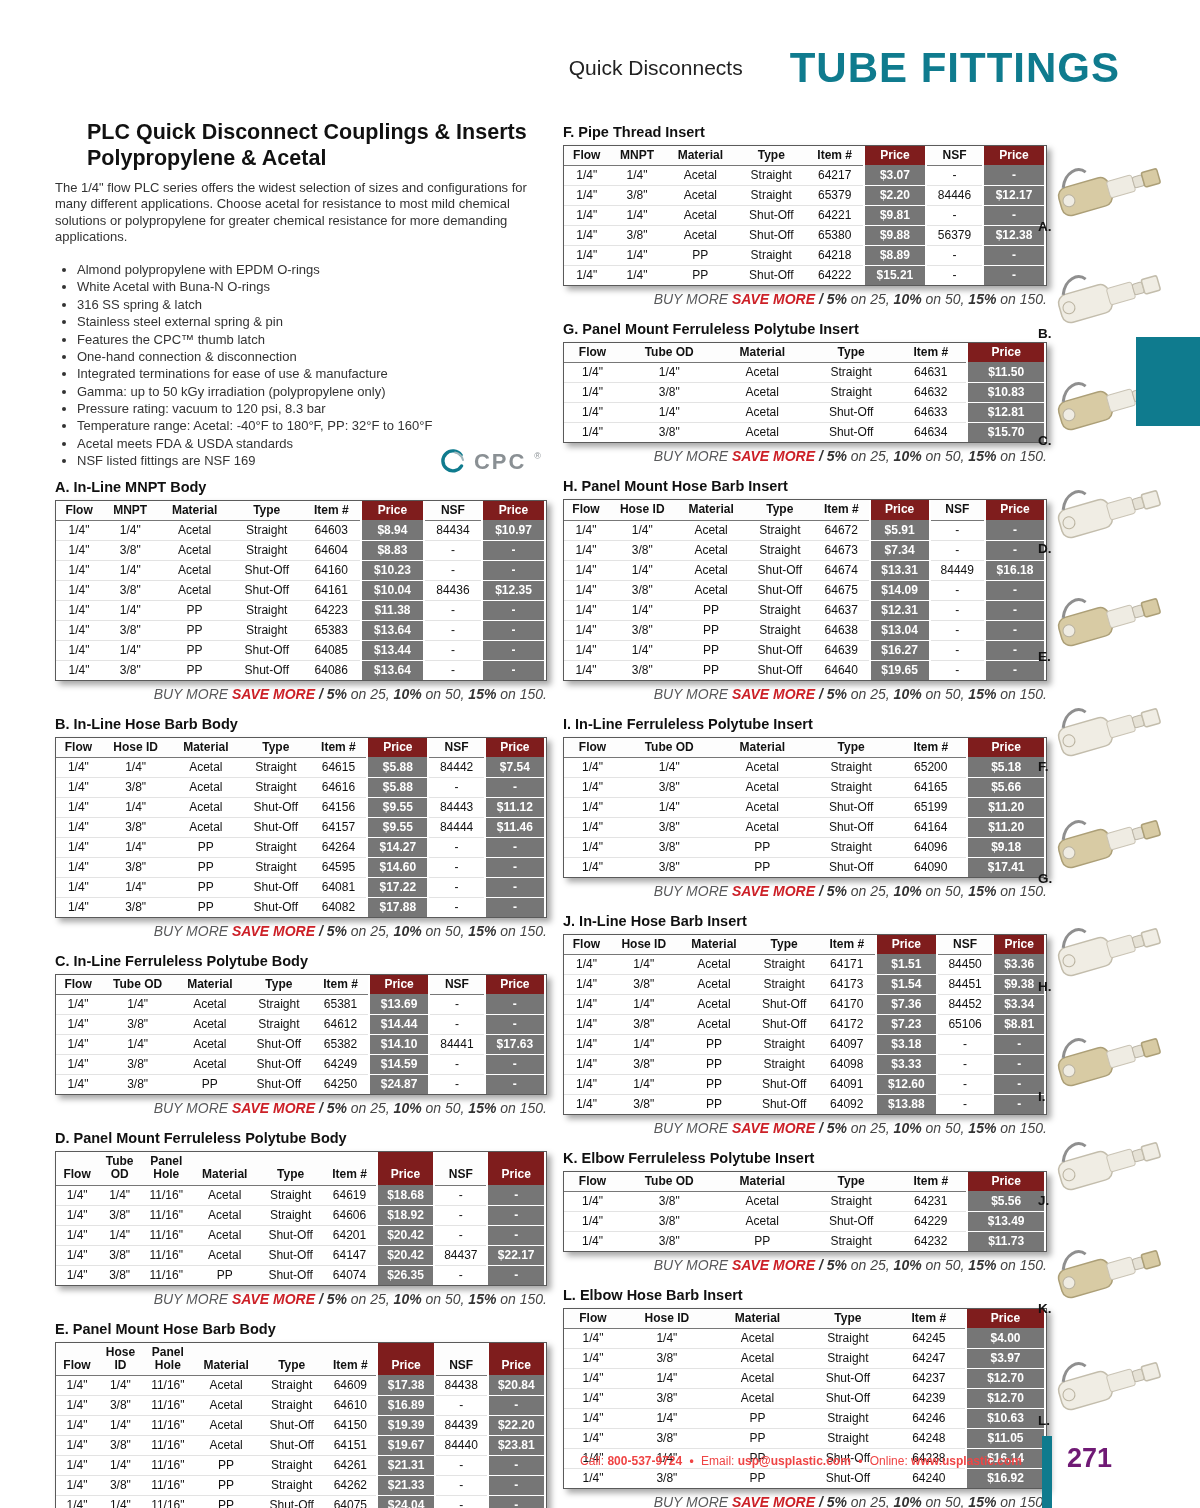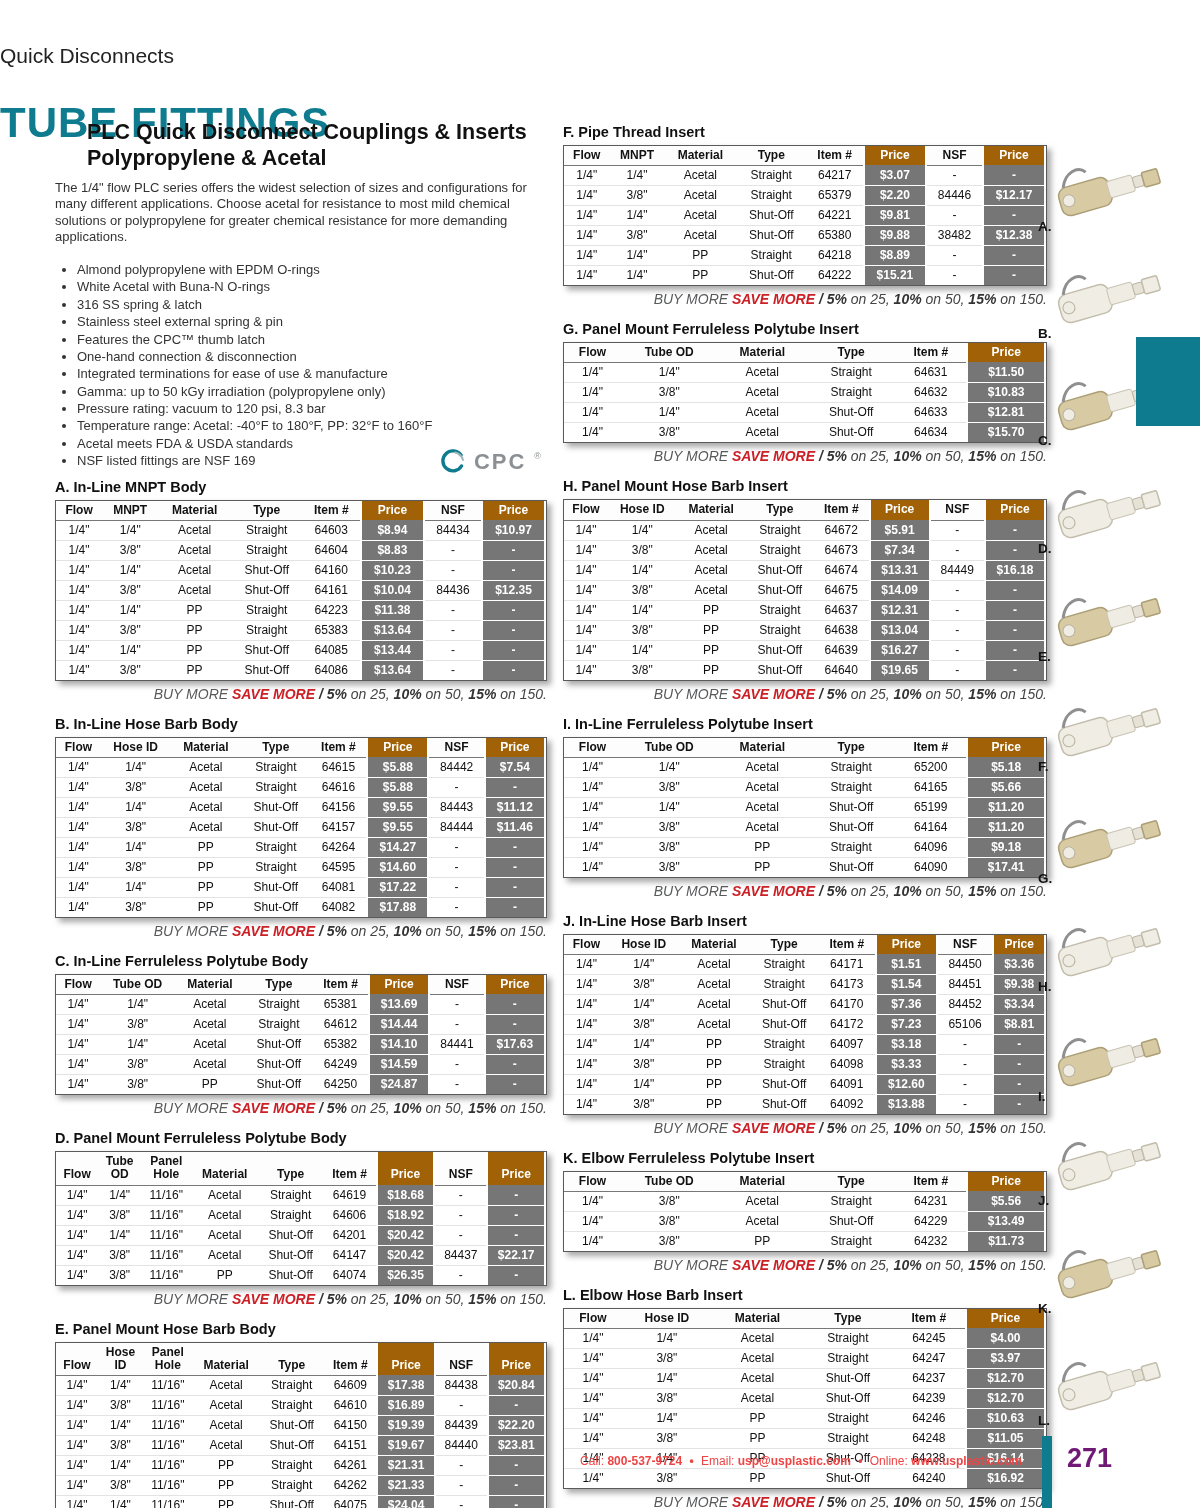--- a/index.html
+++ b/index.html
@@ -1,21 +1,21 @@
 <!DOCTYPE html>
 <html><head>
 <meta charset="utf-8">
 <style>
   * { box-sizing: border-box; margin: 0; padding: 0; }
   html,body { background:#ffffff; }
   body { font-family:"Liberation Sans", sans-serif; color:#1a1a1a; }
   .page { position:relative; width:1200px; height:1508px; background:#fff; overflow:hidden; }
 
   
-  .header { position:absolute; top:44px; left:0; width:1120px; display:flex; justify-content:flex-end; align-items:flex-start; gap:31px;flex-direction:column; }
+  .header { position:absolute; top:44px; left:0; width:1120px; display:flex; justify-content:flex-end; align-items:center; gap:47px; }
   .header-left { font-size:21px; color:#222; }
   .header-right { font-size:42px; font-weight:bold; color:#0f7b8e; letter-spacing:1px; }
 
   
   .content { position:absolute; top:120px; left:55px; width:992px; display:flex; gap:16px; }
   .col-left { width:492px; }
   .col-right { width:484px; padding-top:2px; }
 
   
   .intro-title { font-size:21.5px; font-weight:bold; color:#111; line-height:1.2; margin-bottom:8px;margin-left:32px; }
@@ -25,21 +25,21 @@
   .cpc-logo { display:flex; justify-content:flex-end; align-items:center; gap:8px; margin-top:-24px; margin-right:6px; height:30px; }
   .cpc-text { font-size:22px; font-weight:bold; color:#8a9094; letter-spacing:2px; }
   .cpc-reg { font-size:9px; color:#8a9094; align-self:flex-start; margin-top:4px; }
 
   
   .tbl-section { margin-bottom:14px; }
   .sec-title { font-size:14.5px; font-weight:bold; color:#101010; margin:2px 0 5px 0; }
   .tbl-wrap { border:1.5px solid #5a5a5a; box-shadow:4px 4px 6px rgba(0,0,0,0.35); background:#fff; }
   table { width:100%; border-collapse:collapse; font-size:12px; background:#fff; }
   th { font-weight:bold; text-align:center; vertical-align:bottom; padding:3px 2px; white-space:pre-line; border-bottom:1.5px solid #777; color:#111; background:#fdfdfd; line-height:1.1; }
-  th.dark-h { background:#a16207; color:#fff; border-left:2px solid #fff; border-right:2px solid #fff; }
+  th.dark-h { background:#7f1d1d; color:#fff; border-left:2px solid #fff; border-right:2px solid #fff; }
   td { text-align:center; padding:2px 2px; color:#111; border-bottom:1px solid #e3e3e3; line-height:1.25; }
   td.dark-c { background:#767676; color:#fff; font-weight:bold; border-bottom:1px solid #fff; border-left:2px solid #fff; border-right:2px solid #fff; }
   tbody tr:last-child td { border-bottom:none; }
 
   .buymore { font-size:14px; font-style:italic; text-align:right; margin-top:5px; color:#444; }
   .bm-buy { color:#58595b; }
   .bm-save { color:#cc2027; font-weight:bold; }
   .bm-strong { font-weight:bold; color:#333; }
   .bm-reg { color:#444; }
 
@@ -618,21 +618,21 @@
                     <td>-</td>
                     <td class="dark-c">-</td>
                   </tr>
                   <tr>
                     <td>1/4"</td>
                     <td>3/8"</td>
                     <td>Acetal</td>
                     <td>Shut-Off</td>
                     <td>65380</td>
                     <td class="dark-c">$9.88</td>
-                    <td>38482</td>
+                    <td>56379</td>
                     <td class="dark-c">$12.38</td>
                   </tr>
                   <tr>
                     <td>1/4"</td>
                     <td>1/4"</td>
                     <td>PP</td>
                     <td>Straight</td>
                     <td>64218</td>
                     <td class="dark-c">$8.89</td>
                     <td>-</td>

